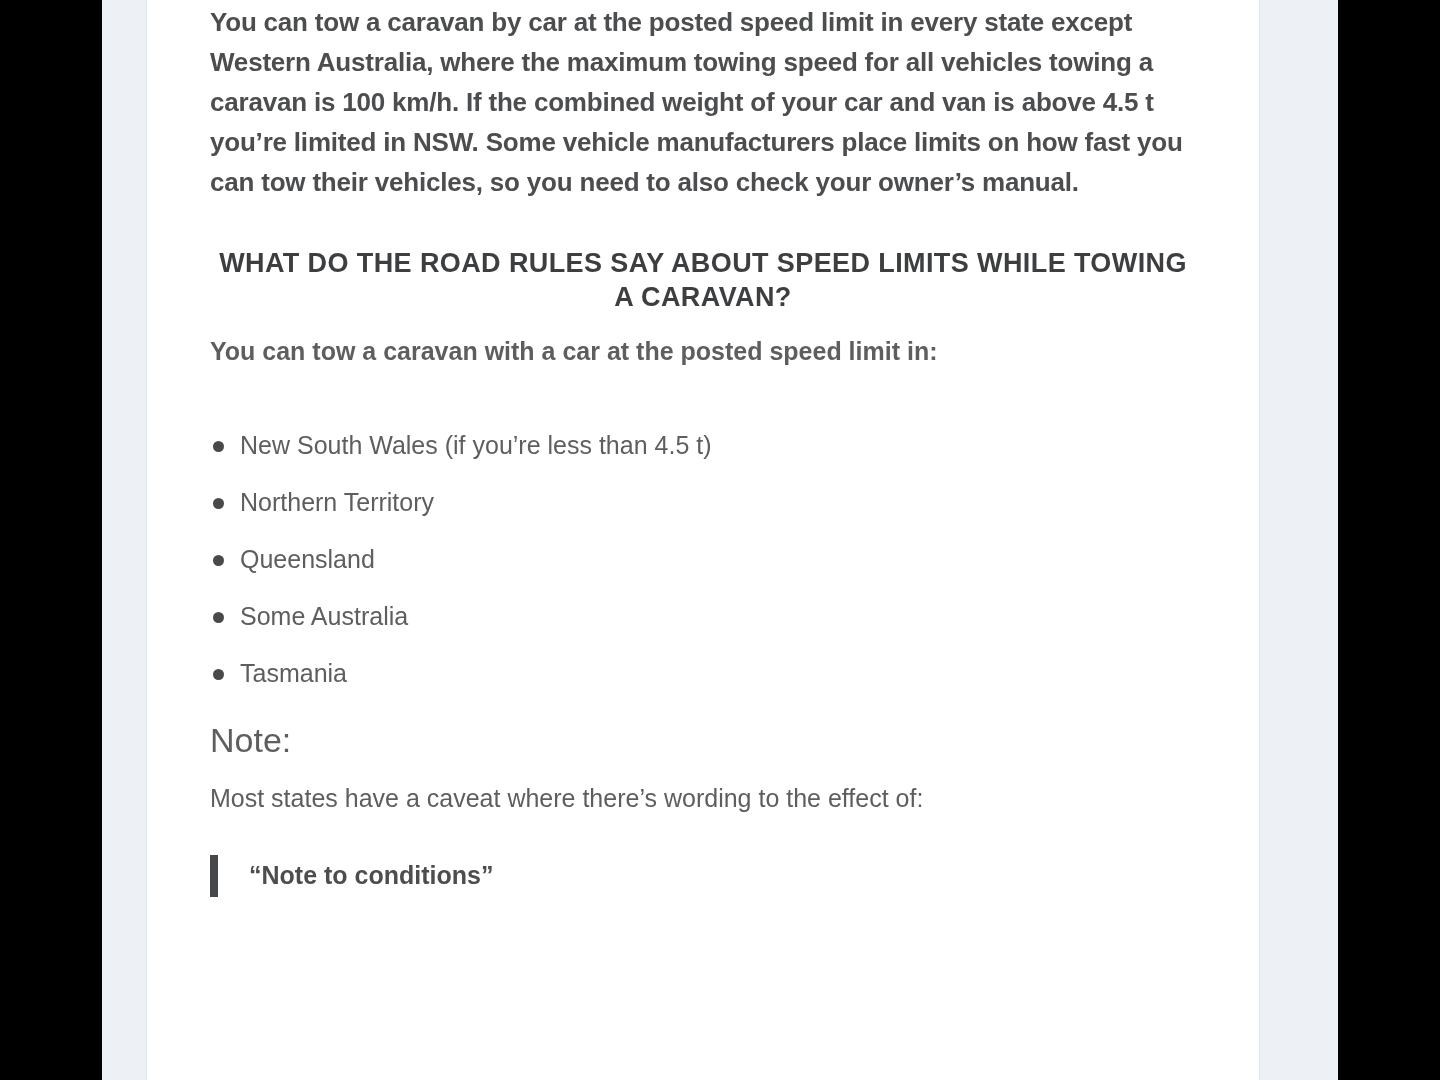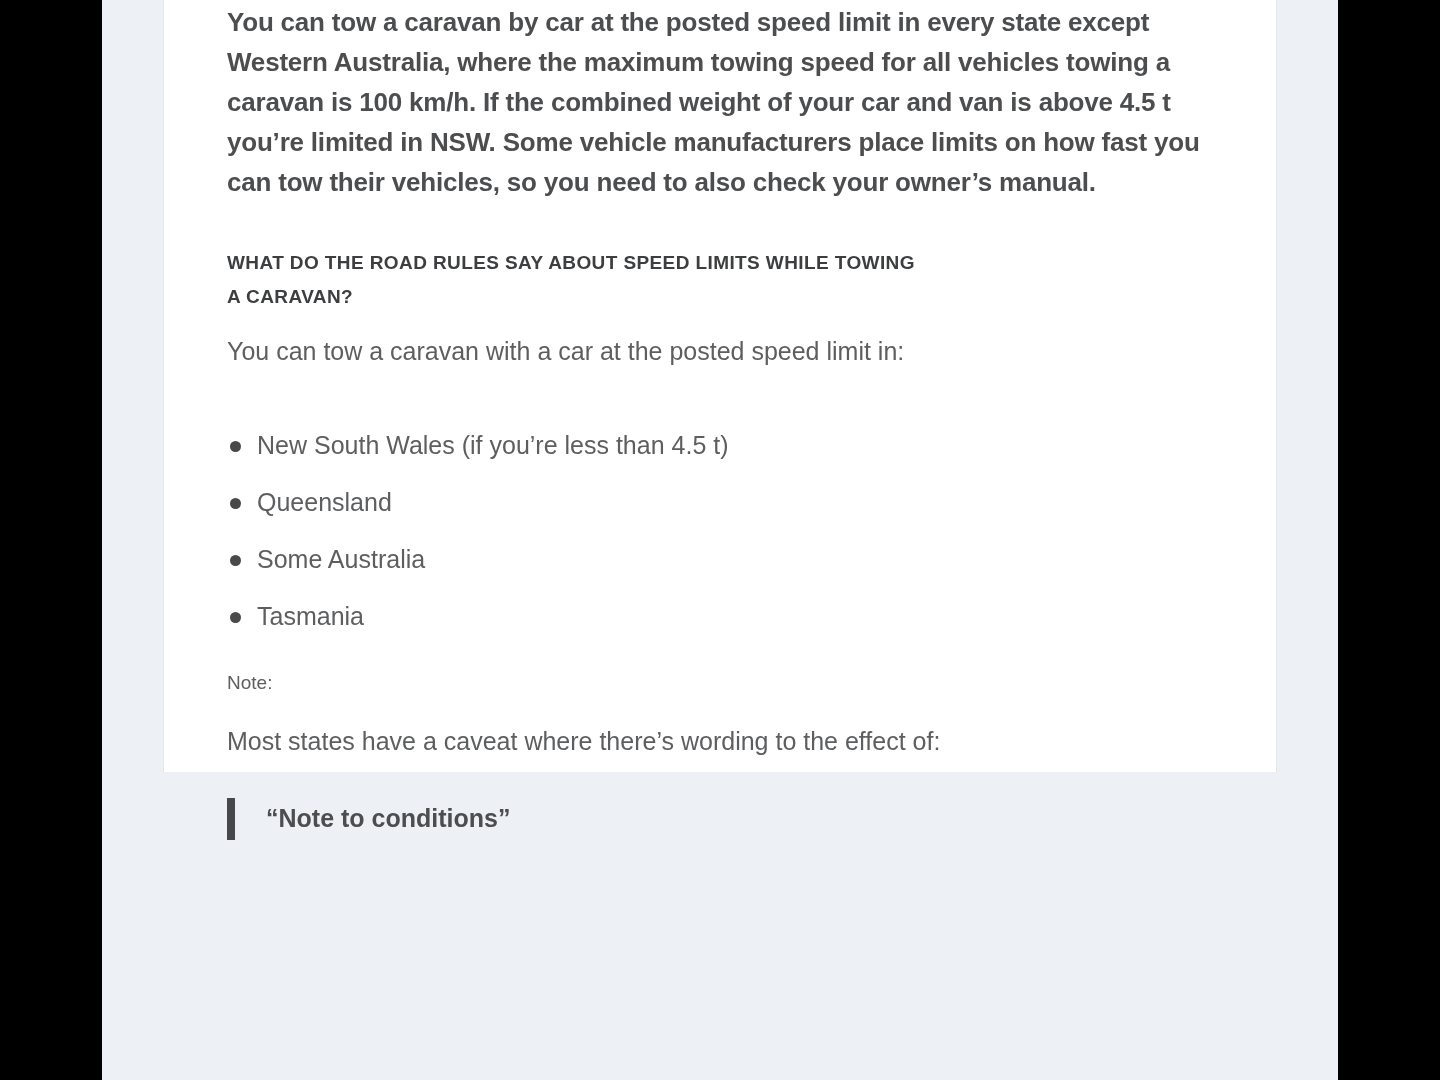--- a/index.html
+++ b/index.html
@@ -14,67 +14,69 @@
   .screen { position: absolute; inset: 0; width: 1440px; height: 1080px; }
   .letterbox { position: absolute; top: 0; height: 1080px; background: #000; }
   .letterbox.left  { left: 0; width: 102px; }
   .letterbox.right { right: 0; width: 102px; }
   .viewport {
     position: absolute; left: 102px; top: 0;
     width: 1236px; height: 1080px;
     background: #edf0f4;
   }
   .article {
-    position: absolute; left: 61px; top: 0;
-    width: 1114px; height: 772px;
+    position: absolute; left: 44px; top: 0;
+    width: 1114px; height: 1080px;
     background: #ffffff;
     border-left: 1px solid #e3e6eb;
     border-right: 1px solid #e3e6eb;
     padding: 0 63px;
   }
   .intro {
     margin: 0; padding-top: 2px;
     width: 1012px;
     font-size: 26px; line-height: 40px; font-weight: bold;
     color: #4c4d4f;
     white-space: pre-line;
     letter-spacing: -0.2px;
   }
   h2.section-heading {
     margin: 44px 0 0;
-    font-size: 19px; line-height: 34px; font-weight: bold;
+    font-size: 27px; line-height: 34px; font-weight: bold;
     color: #3d3e40;
     letter-spacing: 0.4px;
     white-space: pre-line;
+    text-align: center;
   }
   .lead {
     margin: 22px 0 0;
     font-size: 25px; line-height: 30px;
     color: #5d5e60;
+    font-weight: bold;
   }
   ul.states {
     list-style: none;
     margin: 64px 0 0; padding: 0;
   }
   ul.states li {
     position: relative;
     padding-left: 30px;
     margin-bottom: 27px;
     font-size: 25px; line-height: 30px;
     color: #5d5e60;
   }
   ul.states li:last-child { margin-bottom: 0; }
   .bullet {
     position: absolute; left: 3px; top: 11px;
     width: 11px; height: 11px; border-radius: 50%;
     background: #48494b;
   }
   .note {
     margin: 37px 0 0;
-    font-size: 19px; line-height: 30px;
+    font-size: 34px; line-height: 30px;
     color: #5d5e60;
   }
   .caveat {
     margin: 28px 0 0;
     font-size: 25px; line-height: 30px;
     color: #5d5e60;
   }
   blockquote.quote-block {
     margin: 42px 0 0;
     padding: 5px 0 7px 31px;
@@ -106,20 +108,24 @@
 
       <p class="lead">You can tow a caravan with a car at the posted speed limit in:</p>
 
       <ul class="states">
         <li>
           <span class="bullet"></span>
           <span>New South Wales (if you’re less than 4.5 t)</span>
         </li>
         <li>
           <span class="bullet"></span>
+          <span>Northern Territory</span>
+        </li>
+        <li>
+          <span class="bullet"></span>
           <span>Queensland</span>
         </li>
         <li>
           <span class="bullet"></span>
           <span>Some Australia</span>
         </li>
         <li>
           <span class="bullet"></span>
           <span>Tasmania</span>
         </li>

